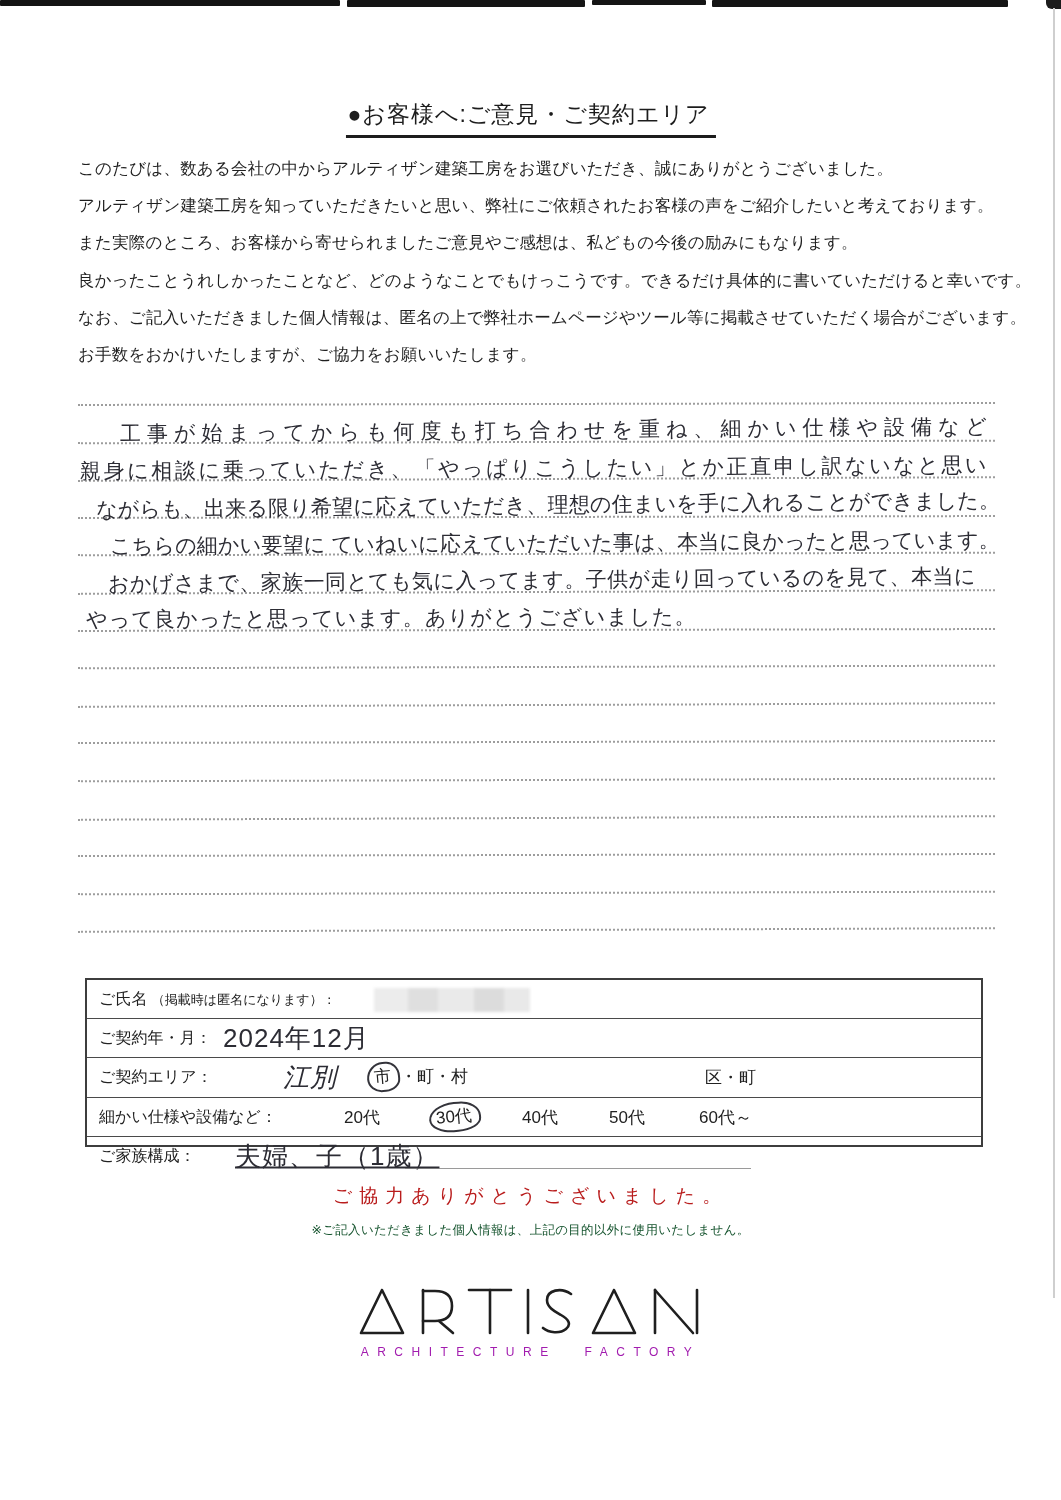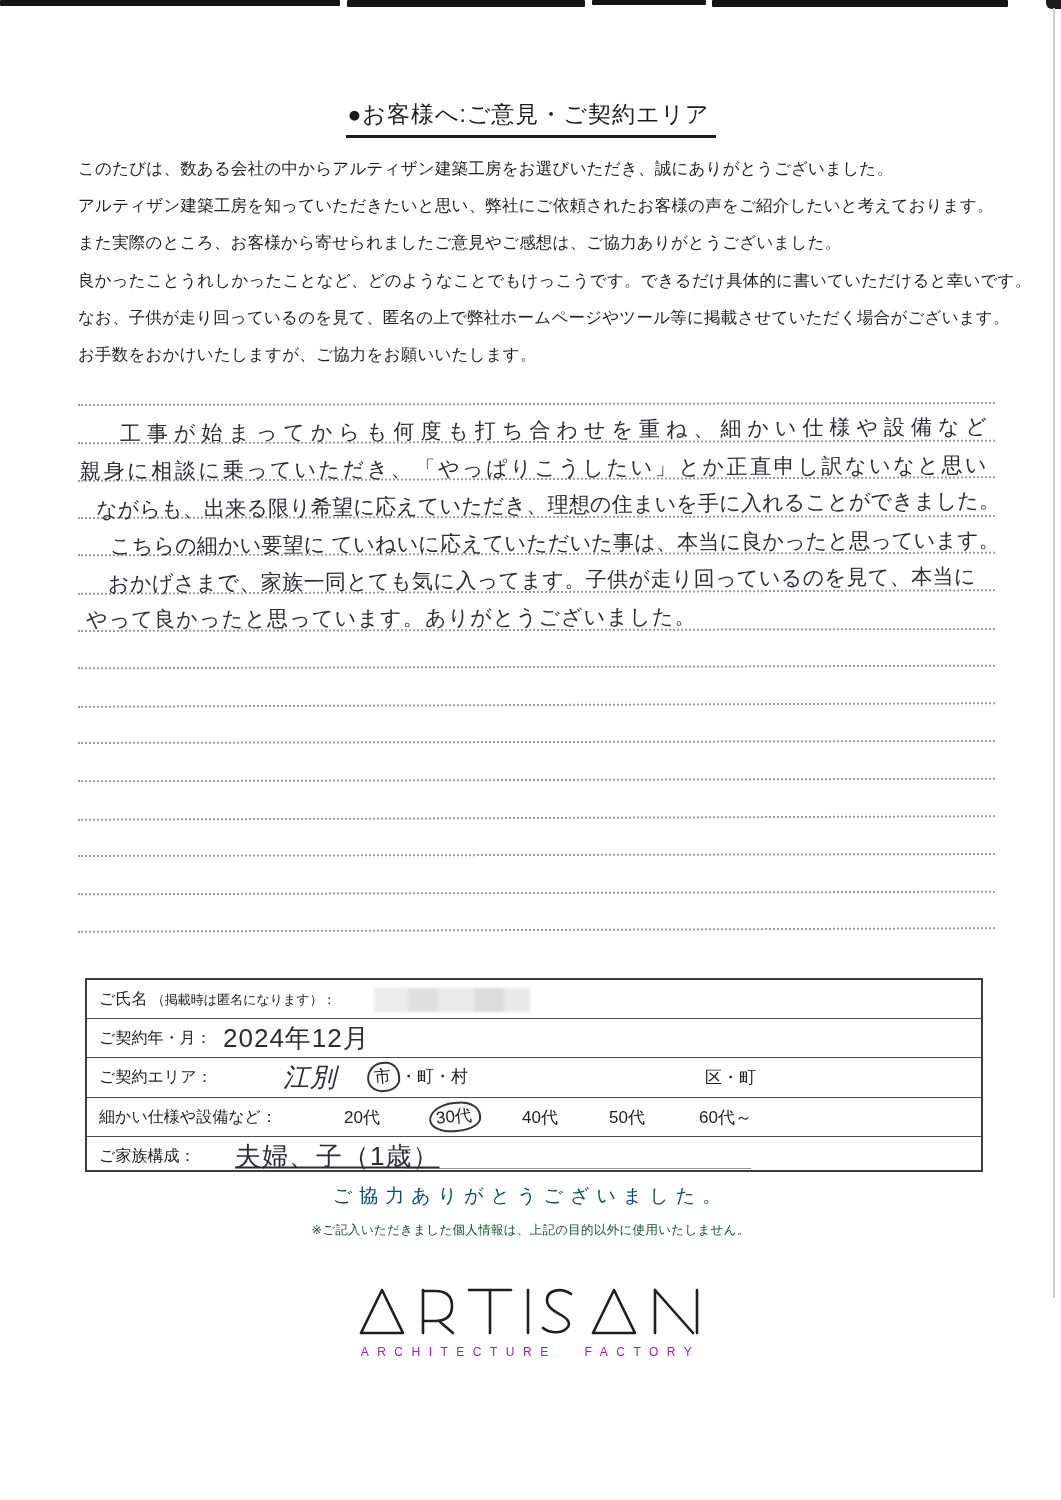--- a/index.html
+++ b/index.html
@@ -23,40 +23,40 @@
   
   .writing{position:absolute;left:78px;top:400px;width:917px;height:555px;}
   .rule{position:absolute;left:0;width:100%;height:0;border-top:2px dotted #8d8d8d;opacity:.85;}
   .hw-line{
     position:absolute;height:34px;display:flex;align-items:flex-end;white-space:nowrap;
     font-size:21px;color:#2c2c34;font-weight:500;
   }
   .hw{font-size:26px;color:#2c2c34;font-weight:500;letter-spacing:1px;transform:rotate(-.4deg);}
   
   .form-table{
-    position:absolute;left:85px;top:978px;width:898px;height:194px;
+    position:absolute;left:85px;top:978px;width:898px;height:169px;
     border:2px solid #3d3d3d;box-sizing:border-box;background:#fff;
   }
   .form-row{position:relative;height:39.2px;border-bottom:1.5px solid #4a4a4a;box-sizing:border-box;}
   .form-row:last-child{border-bottom:none;}
   .form-row .lab{position:absolute;left:12px;top:50%;transform:translateY(-50%);font-size:16px;color:#222;white-space:nowrap;}
   .lab .note{font-size:13px;}
   .cell-abs{position:absolute;top:50%;transform:translateY(-50%);white-space:nowrap;}
   .opt{font-size:17px;color:#222;}
   .circle-hand{
     display:inline-block;border:2px solid #34343b;border-radius:55% 45% 50% 50% / 60% 55% 45% 50%;
     padding:1px 7px 2px 5px;transform:rotate(-5deg);
   }
   .blur-block{position:absolute;left:287px;top:8px;width:156px;height:24px;display:flex;filter:blur(1.6px);}
   .blur-block span{height:100%;}
   .row5-line{position:absolute;left:318px;bottom:7px;width:346px;height:0;border-top:1.5px solid #6f6f6f;opacity:.7;}
   
   .thanks{
     position:absolute;top:1183px;left:50%;transform:translateX(-50%);
-    font-size:19px;letter-spacing:7px;color:#0c4a6e;white-space:nowrap;
+    font-size:19px;letter-spacing:7px;color:#b91c1c;white-space:nowrap;
   }
   .privacy{
     position:absolute;top:1222px;left:50%;transform:translateX(-50%);
     font-size:12.5px;color:#14532d;white-space:nowrap;letter-spacing:.3px;
   }
   
   .logo{position:absolute;top:1288px;left:50%;transform:translateX(-50%);width:360px;text-align:center;}
   .logo svg{display:block;margin:0 auto;}
   .logo-sub{
     margin-top:9px;font-size:12px;color:#a21caf;letter-spacing:8.5px;word-spacing:16px;white-space:nowrap;
@@ -72,23 +72,23 @@
   <div class="scan-strip" style="left:592px;top:0;width:114px;height:5px;"></div>
   <div class="scan-strip" style="left:712px;top:0;width:296px;height:7px;"></div>
   <div class="scan-corner" style="left:1046px;top:0;width:15px;height:9px;border-radius:0 0 0 6px;"></div>
   <div class="scan-edge" style="left:1053px;top:8px;width:2px;height:1290px;"></div>
 
   <div class="title">●お客様へ:ご意見・ご契約エリア</div>
 
   <div class="intro" id="intro-lines">
       <div>このたびは、数ある会社の中からアルティザン建築工房をお選びいただき、誠にありがとうございました。</div>
       <div>アルティザン建築工房を知っていただきたいと思い、弊社にご依頼されたお客様の声をご紹介したいと考えております。</div>
-      <div>また実際のところ、お客様から寄せられましたご意見やご感想は、ご協力ありがとうございました。</div>
+      <div>また実際のところ、お客様から寄せられましたご意見やご感想は、私どもの今後の励みにもなります。</div>
       <div>良かったことうれしかったことなど、どのようなことでもけっこうです。できるだけ具体的に書いていただけると幸いです。</div>
-      <div>なお、子供が走り回っているのを見て、匿名の上で弊社ホームページやツール等に掲載させていただく場合がございます。</div>
+      <div>なお、ご記入いただきました個人情報は、匿名の上で弊社ホームページやツール等に掲載させていただく場合がございます。</div>
       <div>お手数をおかけいたしますが、ご協力をお願いいたします。</div>
     </div>
 
   <div class="writing" id="writing-area">
       <div class="rule" style="top: 3px; transform: rotate(-0.12deg);"></div>
       <div class="rule" style="top: 40.6px; transform: rotate(-0.17deg);"></div>
       <div class="rule" style="top: 78.2px; transform: rotate(-0.22deg);"></div>
       <div class="rule" style="top: 115.8px; transform: rotate(-0.12deg);"></div>
       <div class="rule" style="top: 153.4px; transform: rotate(-0.17deg);"></div>
       <div class="rule" style="top: 191px; transform: rotate(-0.22deg);"></div>

